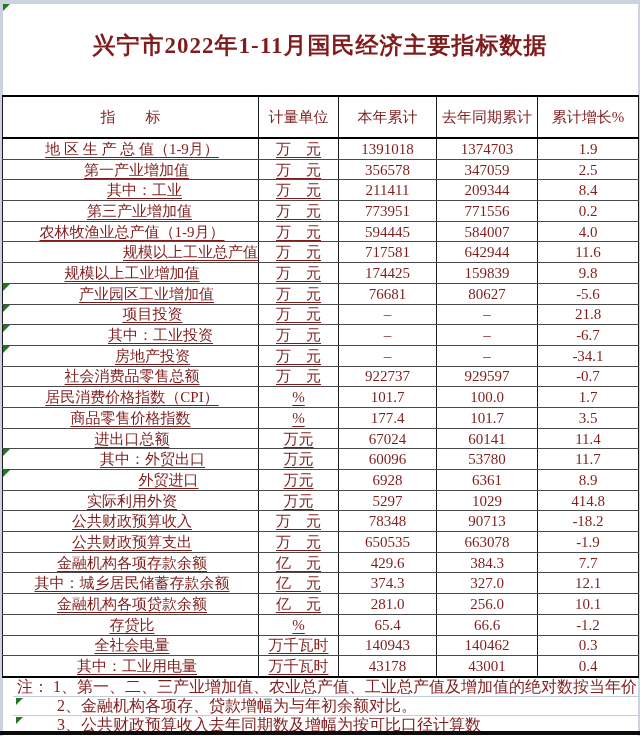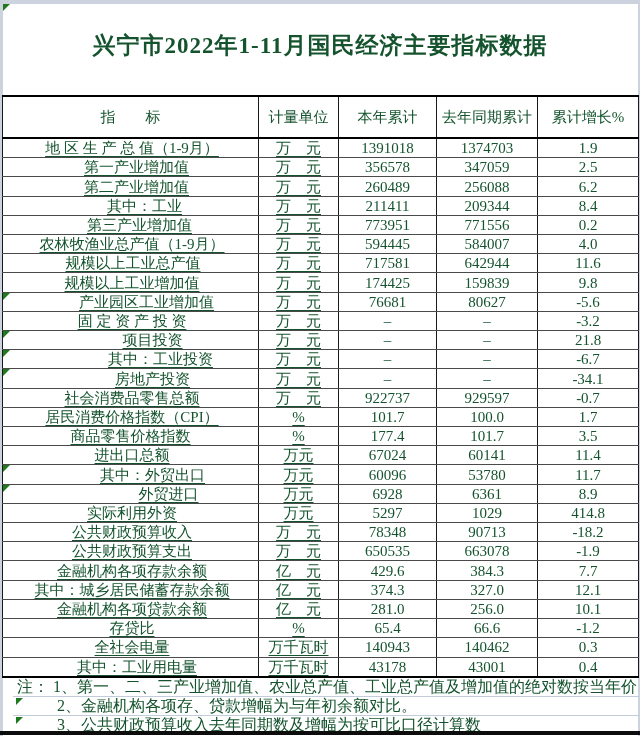--- a/index.html
+++ b/index.html
@@ -3,21 +3,21 @@
 <meta charset="utf-8">
 <style>
   * { margin: 0; padding: 0; box-sizing: border-box; }
   html, body { background: #e8eaee; }
   .screen {
     position: relative;
     width: 640px;
     height: 736px;
     background: #ffffff;
     font-family: "Liberation Serif", "DejaVu Serif", serif;
-    color: #14532d;
+    color: #7f1d1d;
     overflow: hidden;
   }
   .strip-top    { position: absolute; left: 0; top: 0; width: 640px; height: 4px; background: #cdd3de; }
   .strip-left   { position: absolute; left: 0; top: 0; width: 3px; height: 736px; background: #cdd3de; }
   .strip-right  { position: absolute; right: 0; top: 0; width: 2px; height: 736px; background: #cdd3de; }
   .bottom-bar   { position: absolute; left: 0; top: 731px; width: 640px; height: 4px; background: #0c0c0c; }
 
   .err-tri {
     position: absolute;
     width: 0; height: 0;
@@ -125,27 +125,20 @@
           <td><span>1.9</span></td>
         </tr>
         <tr>
           <td class="c-label" style="padding-left: 12px;"><span class="u">第一产业增加值</span></td>
           <td><span class="u">万　元</span></td>
           <td><span>356578</span></td>
           <td><span>347059</span></td>
           <td><span>2.5</span></td>
         </tr>
         <tr>
-          <td class="c-label" style="padding-left: 12px;"><span class="u">第二产业增加值</span></td>
-          <td><span class="u">万　元</span></td>
-          <td><span>260489</span></td>
-          <td><span>256088</span></td>
-          <td><span>6.2</span></td>
-        </tr>
-        <tr>
           <td class="c-label" style="padding-left: 28px;"><span class="u">其中：工业</span></td>
           <td><span class="u">万　元</span></td>
           <td><span>211411</span></td>
           <td><span>209344</span></td>
           <td><span>8.4</span></td>
         </tr>
         <tr>
           <td class="c-label" style="padding-left: 18px;"><span class="u">第三产业增加值</span></td>
           <td><span class="u">万　元</span></td>
           <td><span>773951</span></td>
@@ -153,46 +146,39 @@
           <td><span>0.2</span></td>
         </tr>
         <tr>
           <td class="c-label" style="padding-left: 3px;"><span class="u">农林牧渔业总产值（1-9月）</span></td>
           <td><span class="u">万　元</span></td>
           <td><span>594445</span></td>
           <td><span>584007</span></td>
           <td><span>4.0</span></td>
         </tr>
         <tr>
-          <td class="c-label" style="padding-left: 5px;"><span class="u">规模以上工业总产值</span></td>
+          <td class="c-label" style="padding-left: 5px; text-align: right;"><span class="u">规模以上工业总产值</span></td>
           <td><span class="u">万　元</span></td>
           <td><span>717581</span></td>
           <td><span>642944</span></td>
           <td><span>11.6</span></td>
         </tr>
         <tr>
           <td class="c-label" style="padding-left: 3px;"><span class="u">规模以上工业增加值</span></td>
           <td><span class="u">万　元</span></td>
           <td><span>174425</span></td>
           <td><span>159839</span></td>
           <td><span>9.8</span></td>
         </tr>
         <tr>
           <td class="c-label" style="padding-left: 32px;"><div class="err-tri cell-tri" style="border-top-color: rgb(31, 122, 31);"></div><span class="u">产业园区工业增加值</span></td>
           <td><span class="u">万　元</span></td>
           <td><span>76681</span></td>
           <td><span>80627</span></td>
           <td><span>-5.6</span></td>
-        </tr>
-        <tr>
-          <td class="c-label" style="padding-left: 3px;"><span class="u">固 定 资 产 投 资</span></td>
-          <td><span class="u">万　元</span></td>
-          <td><span>–</span></td>
-          <td><span>–</span></td>
-          <td><span>-3.2</span></td>
         </tr>
         <tr>
           <td class="c-label" style="padding-left: 44px;"><div class="err-tri cell-tri" style="border-top-color: rgb(31, 122, 31);"></div><span class="u">项目投资</span></td>
           <td><span class="u">万　元</span></td>
           <td><span>–</span></td>
           <td><span>–</span></td>
           <td><span>21.8</span></td>
         </tr>
         <tr>
           <td class="c-label" style="padding-left: 60px;"><div class="err-tri cell-tri" style="border-top-color: rgb(31, 122, 31);"></div><span class="u">其中：工业投资</span></td>

